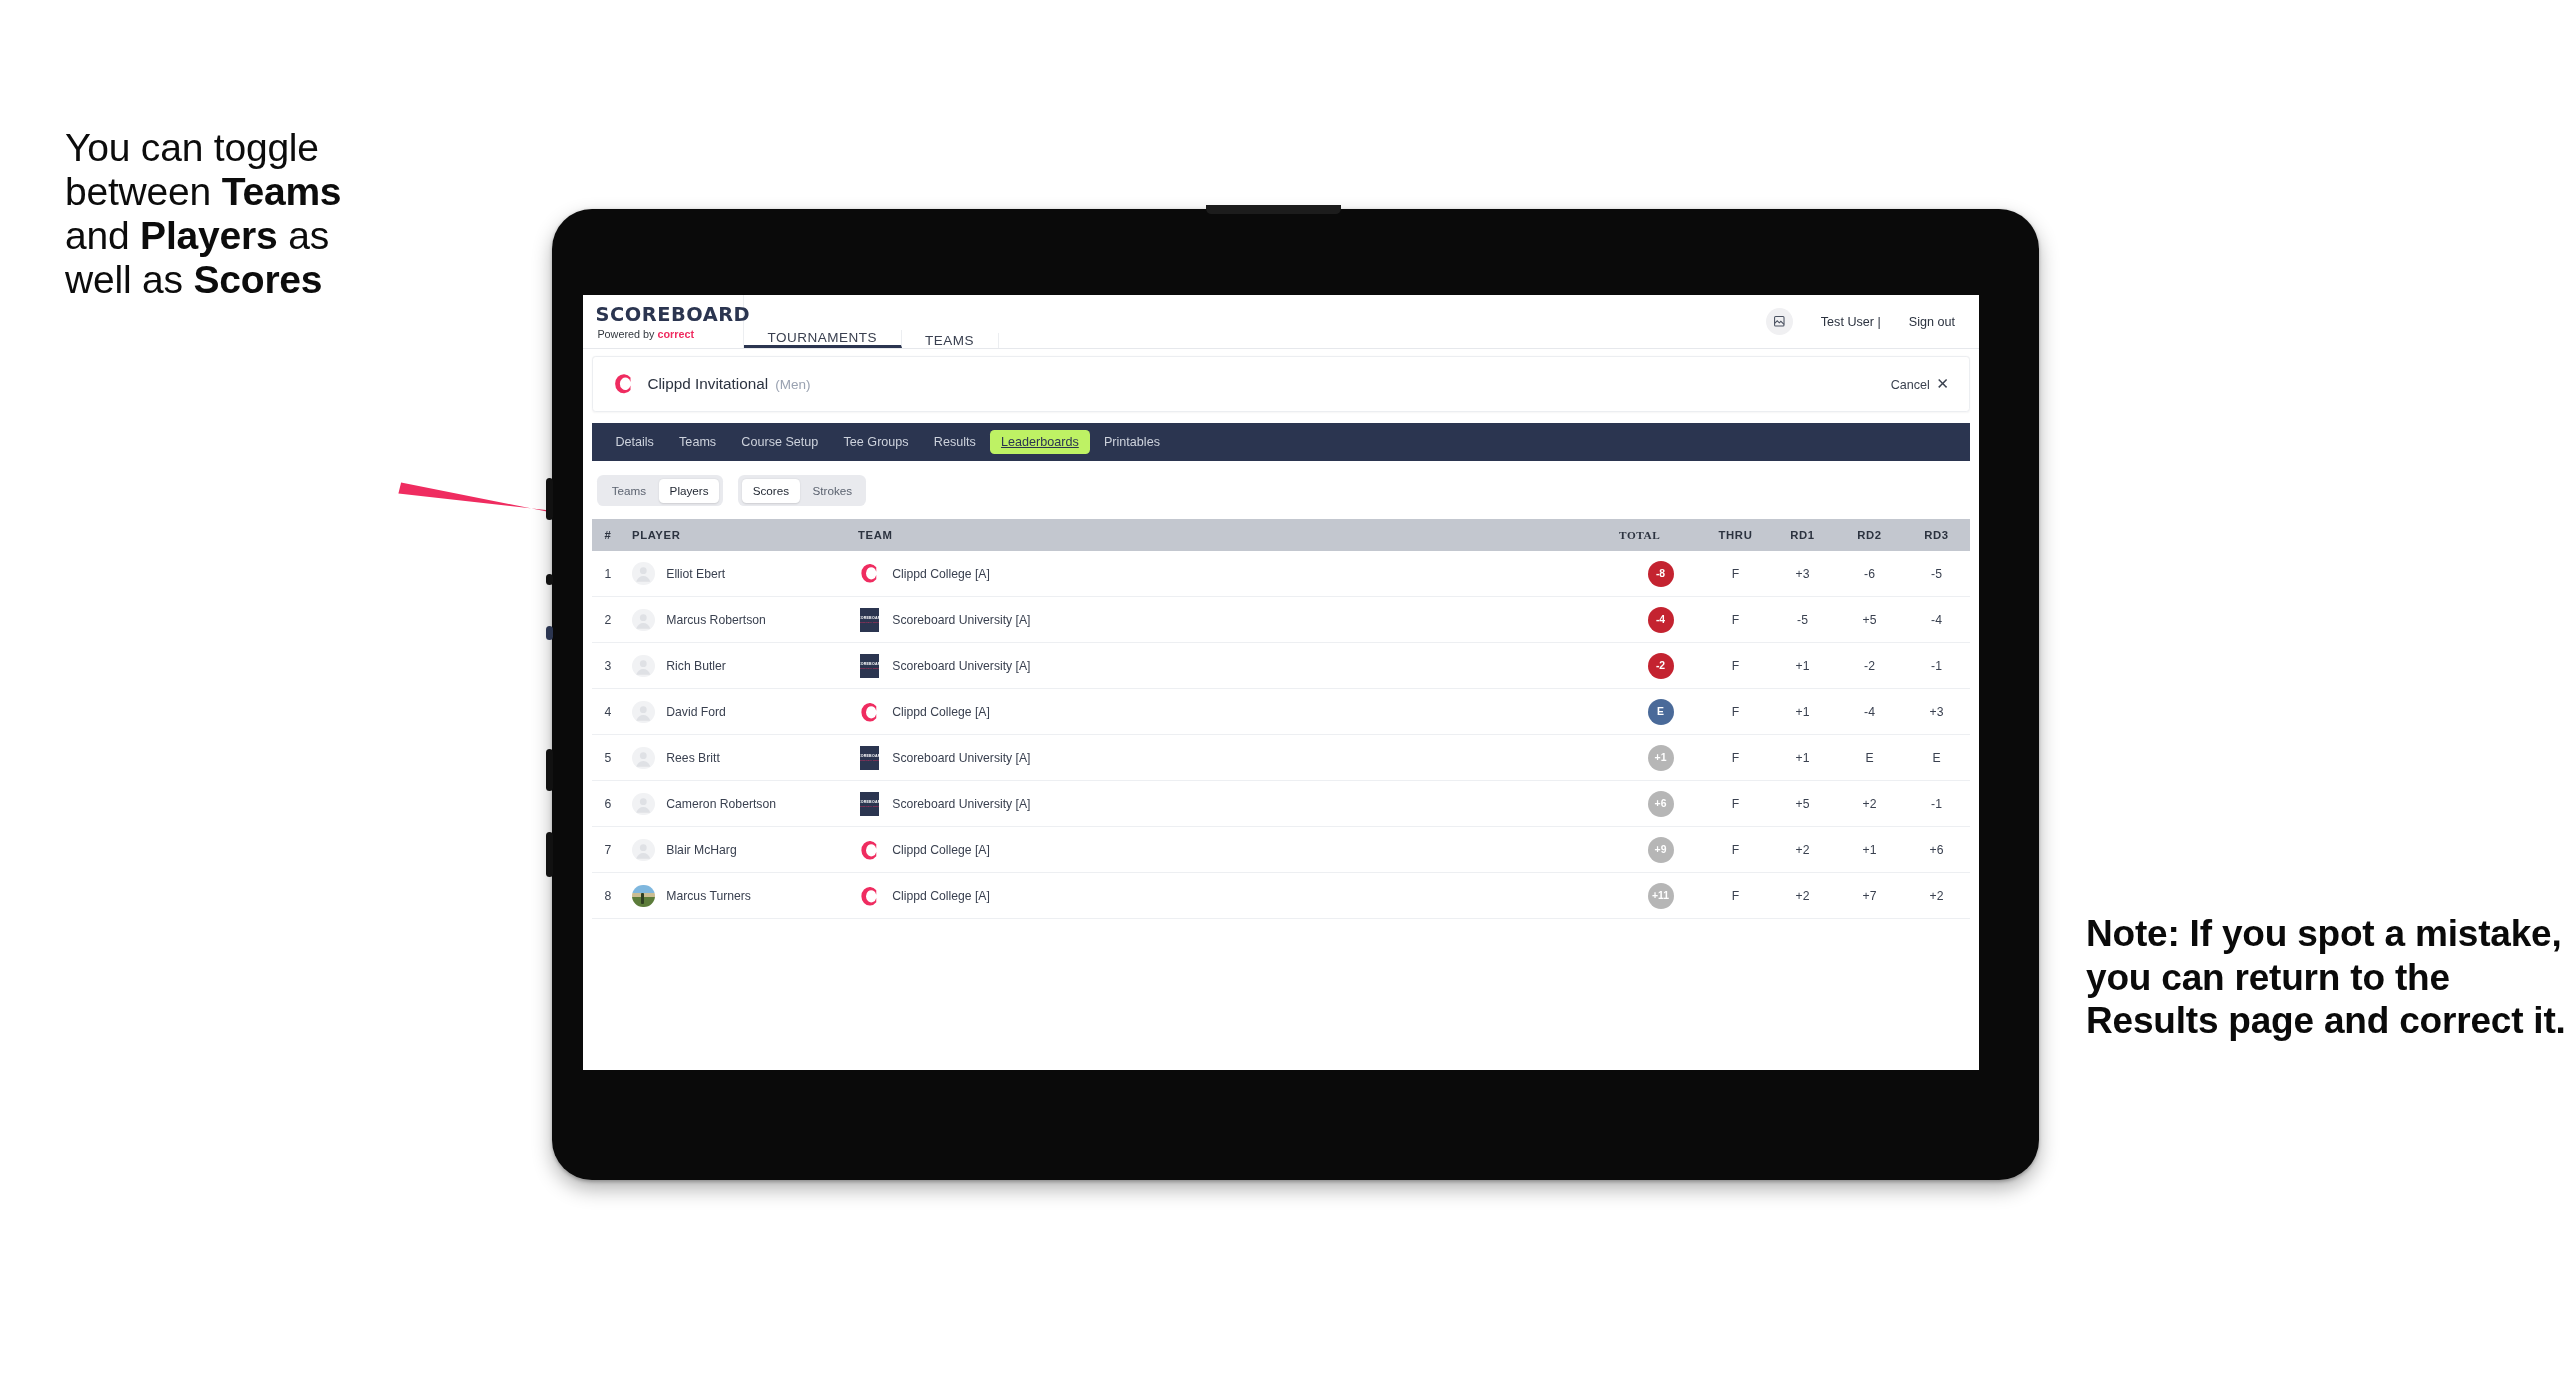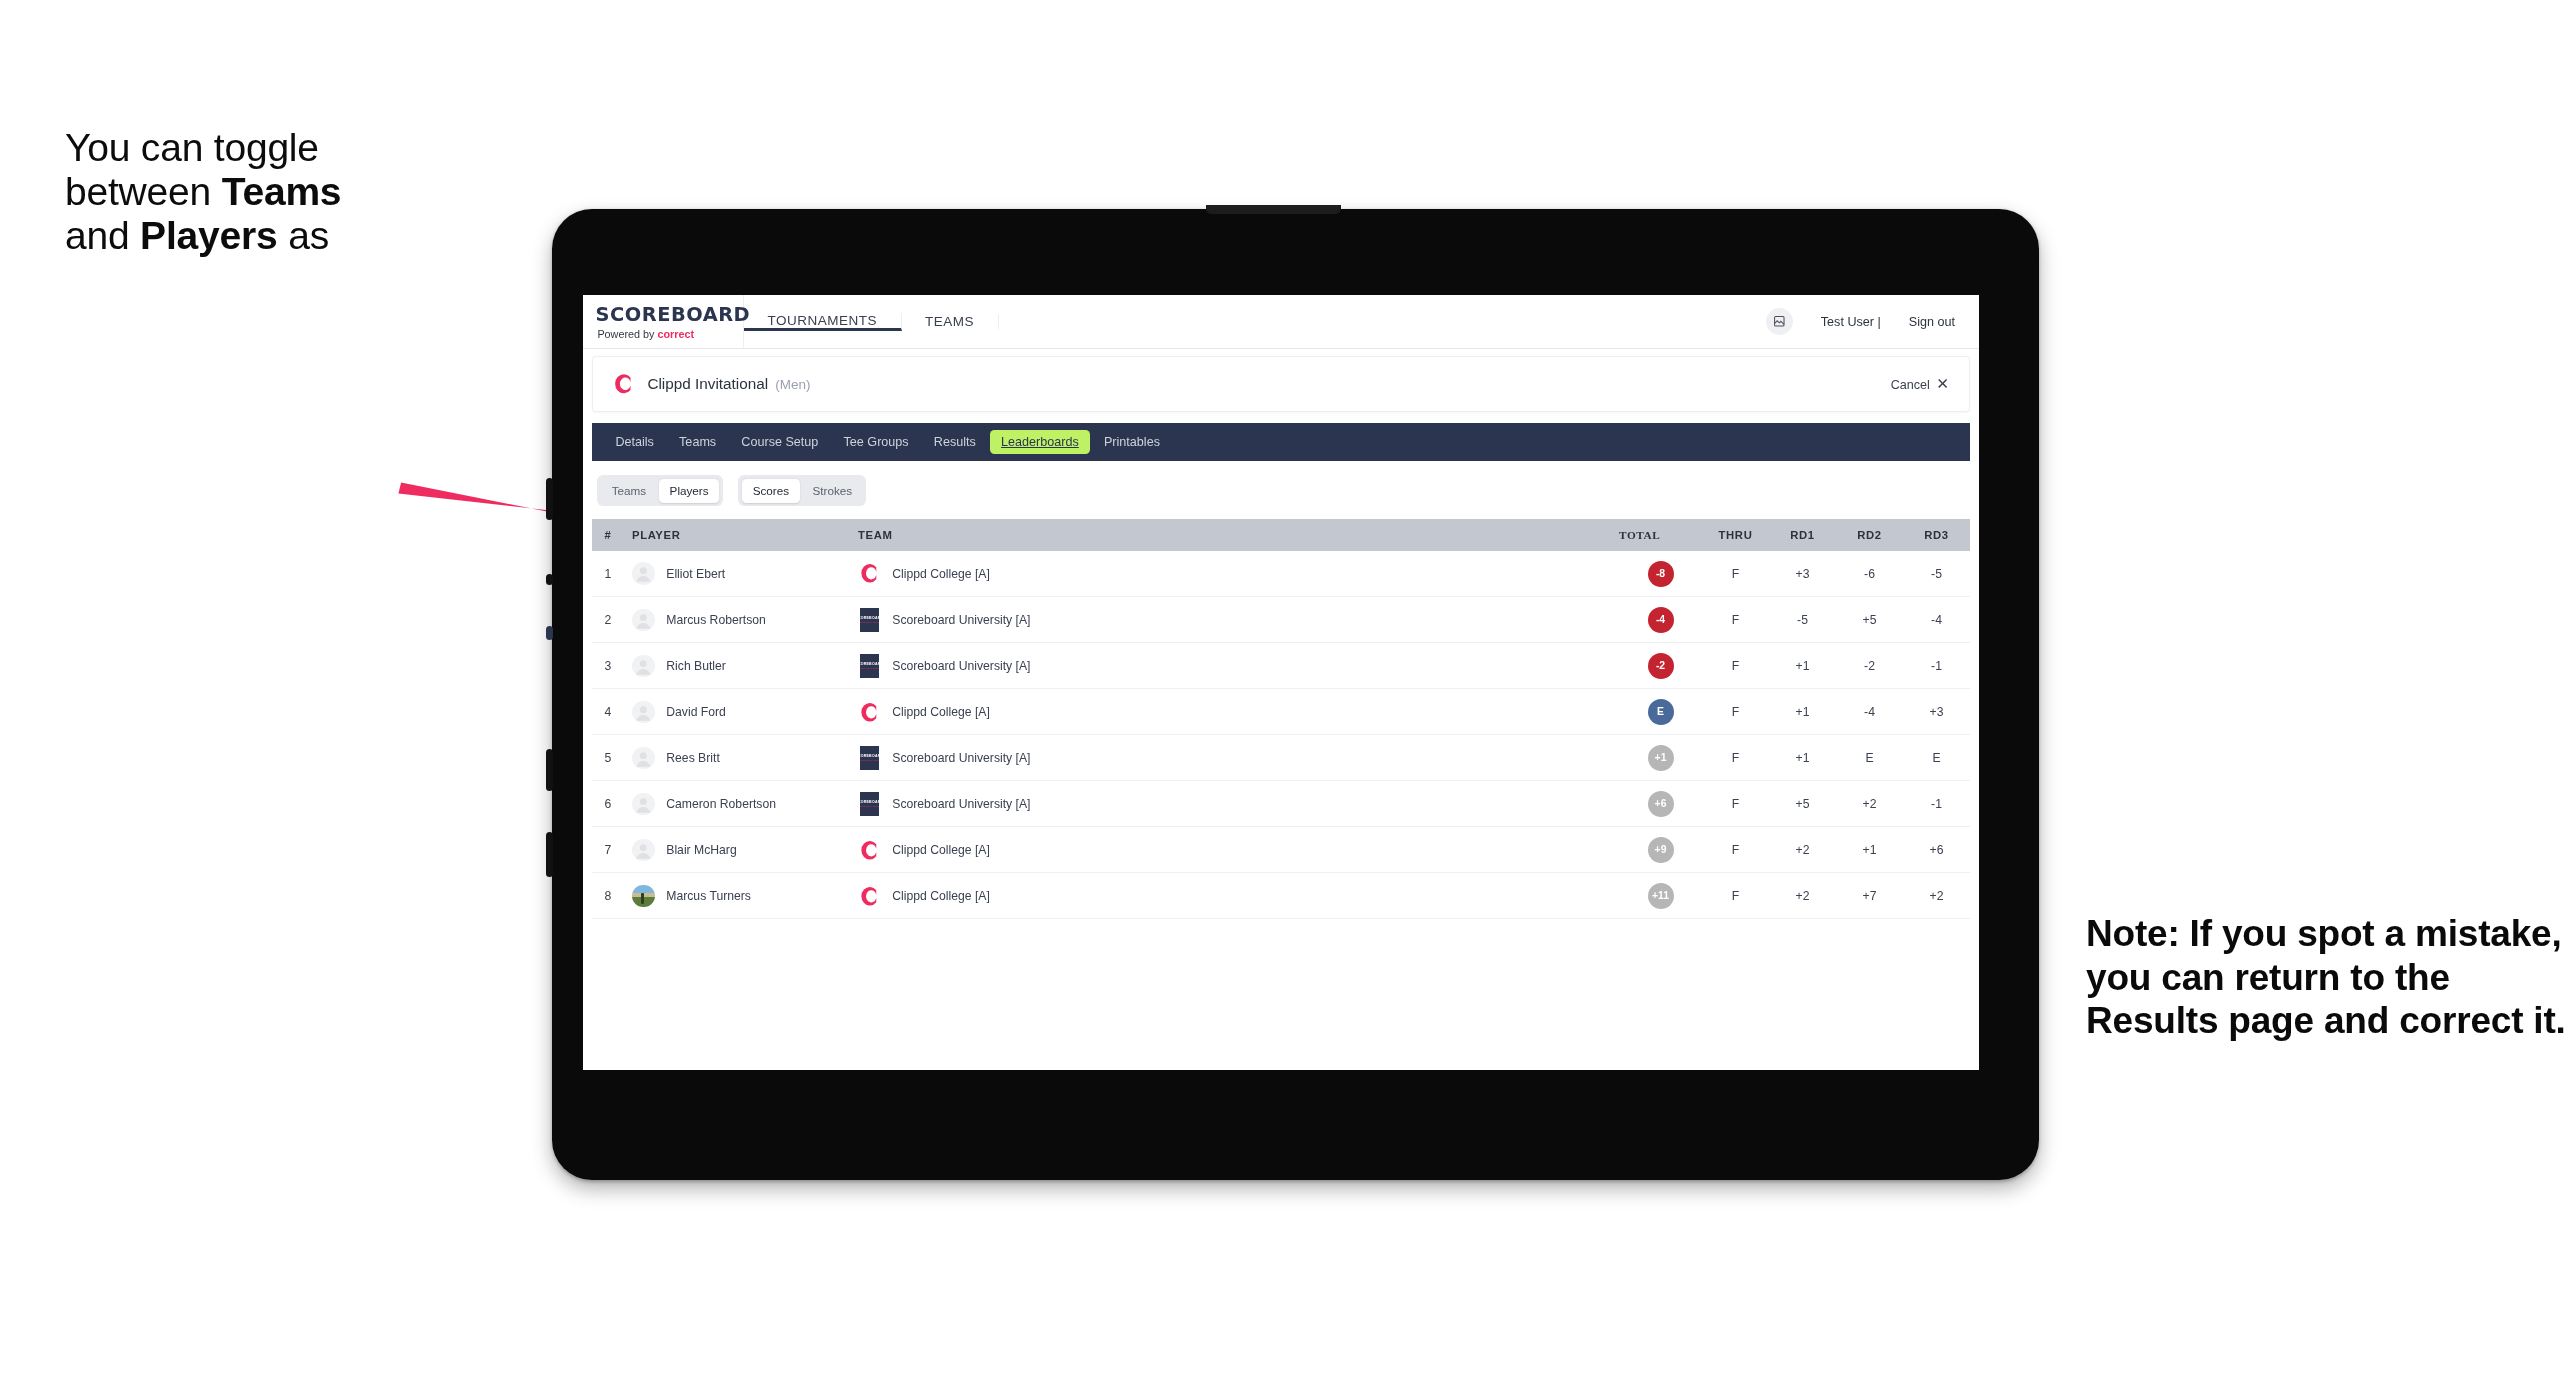--- a/index.html
+++ b/index.html
@@ -58,21 +58,21 @@
   }
 
   
   .topbar { height:54px; display:flex; align-items:stretch; background:#fff; border-bottom:0.9px solid #e6e8ec; }
   .brand { width:161px; padding:7.2px 0 5.4px 14.4px; display:flex; flex-direction:column; justify-content:center;
            border-right:0.9px solid #eceef1; }
   .brand-title { font-family:"DejaVu Sans", sans-serif; font-weight:700; font-size:19px; letter-spacing:0.5px;
                  color:#2b3550; transform:scaleX(1.02); line-height:1; }
   .brand-sub { font-size:10.8px; color:#3a3f४a; color:#33383f; margin-top:3.6px; }
   .brand-sub .cl { color:#ef2c60; font-weight:700; }
-  .topnav { display:flex; align-items:center; }
+  .topnav { display:flex; align-items:flex-end; }
   .topnav-item {
     padding:0 23.5px; display:flex; align-items:center; font-size:13.5px; letter-spacing:0.5px;
     color:#3a4050; border-right:0.9px solid #eceef1; cursor:pointer; background:#fff;
   }
   .topnav-item.active { border-bottom:3.6px solid #2b3550; }
   .topbar-spacer { flex:1; }
   .user-area { display:flex; align-items:center; gap:28px; padding-right:24px; }
   .avatar-circle {
     width:27px;height:27px;border-radius:50%;background:#f0f0f2;display:flex;align-items:center;justify-content:center;
   }
@@ -144,20 +144,21 @@
 </style>
 </head>
 <body>
 
 <div id="stage">
 
   <div class="left-note">
     <div><span>You can toggle</span></div>
     <div><span>between </span><b>Teams</b></div>
     <div><span>and </span><b>Players</b><span> as</span></div>
+    <div><span>well as </span><b>Scores</b></div>
   </div>
 
   <svg class="arrow-svg" viewBox="0 0 280 90">
     <path d="M4 14 L216 56 L206 27 L272 72 L191 76 L205 49 L1 26 Z" fill="#ef2c60"></path>
   </svg>
 
   <div class="right-note">Note: If you spot a mistake, you can return to the Results page and correct it.</div>
 
   <div class="tablet">
     <div class="tablet-rim"></div>

